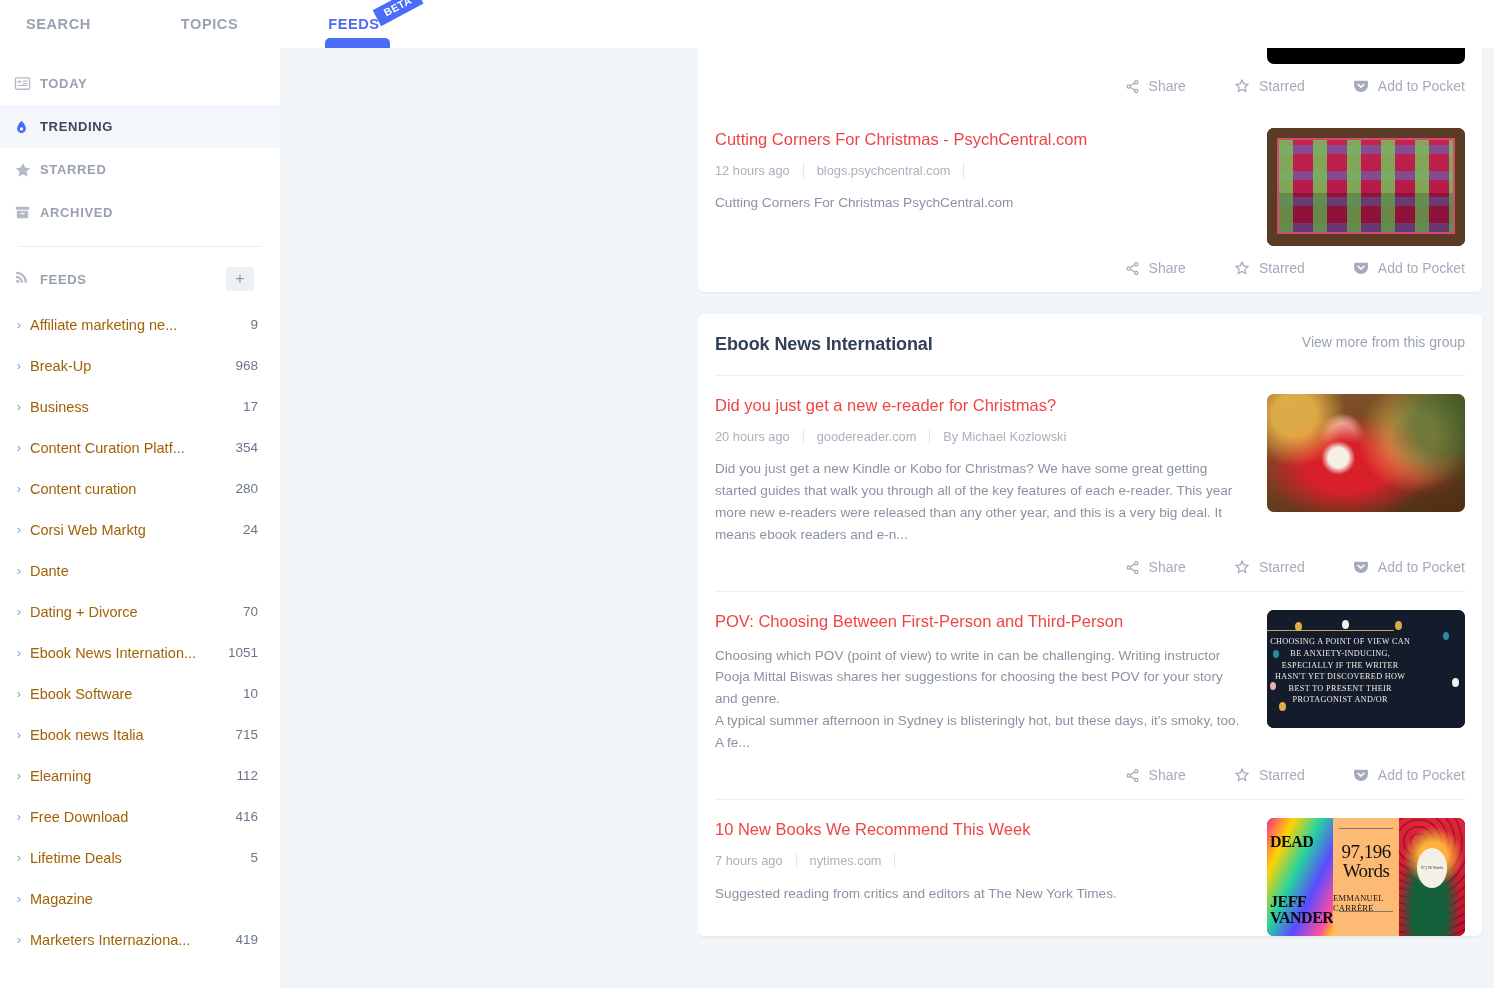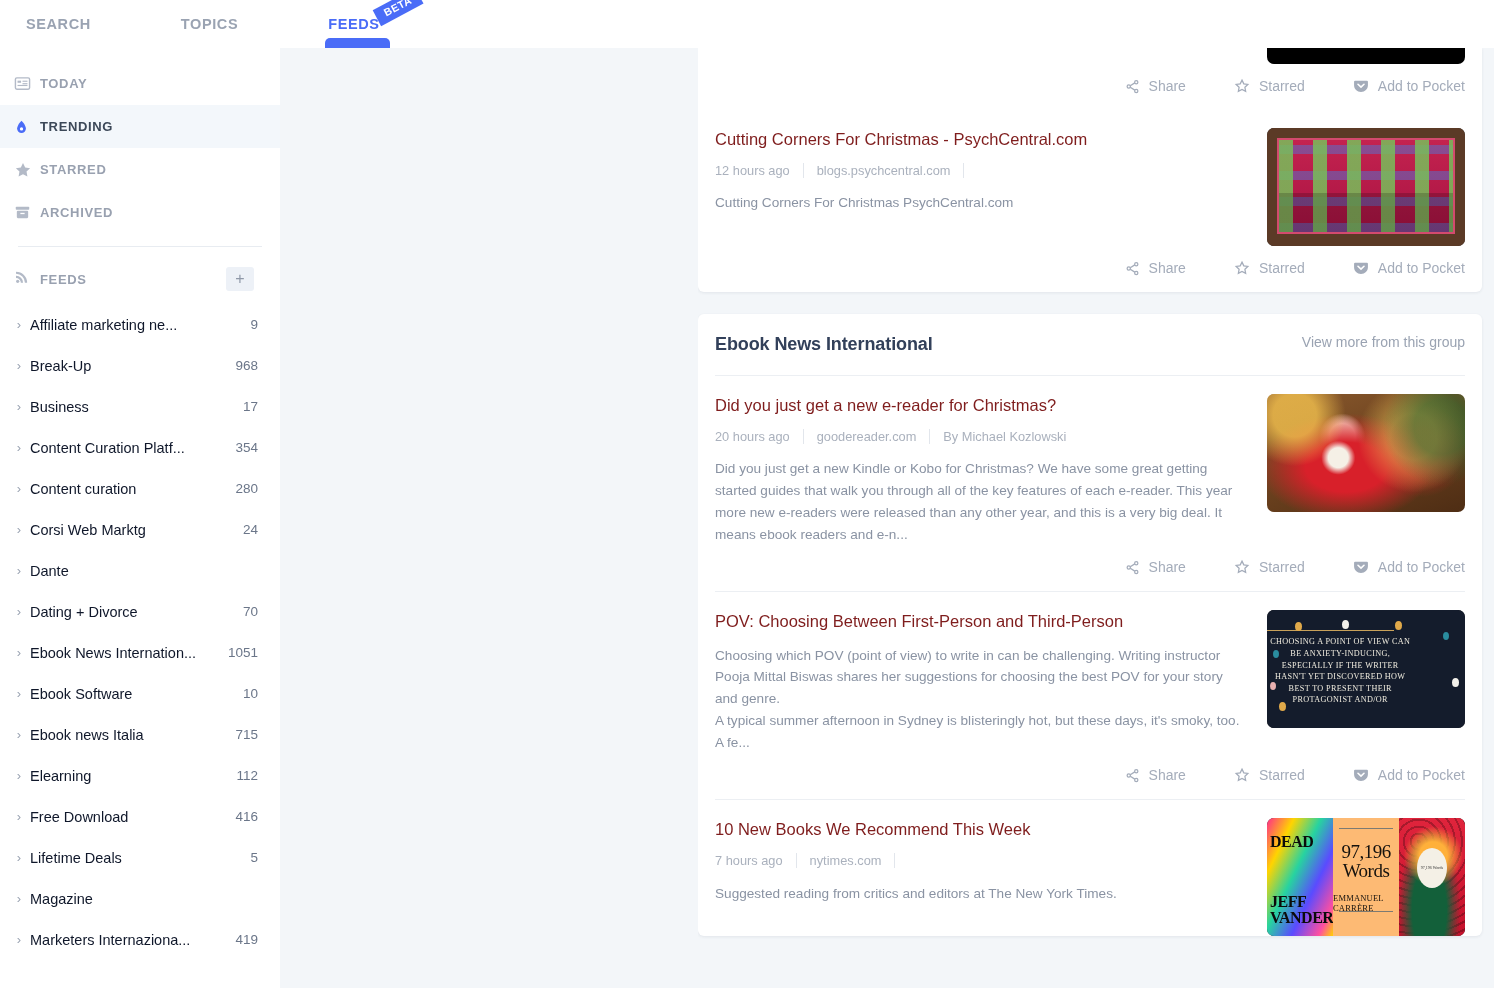--- a/index.html
+++ b/index.html
@@ -164,21 +164,21 @@
     flex: 0 0 22px;
     color: #9aa3b2;
     font-size: 13px;
     display: flex;
     align-items: center;
     justify-content: center;
   }
   .feed-row .fname {
     flex: 1 1 auto;
     font-size: 14.5px;
-    color: #0f172a;
+    color: #a16207;
     white-space: nowrap;
     overflow: hidden;
     text-overflow: ellipsis;
   }
   .feed-row .fcount {
     flex: 0 0 auto;
     font-size: 13.5px;
     color: #6b7689;
     margin-left: 8px;
   }
@@ -230,21 +230,21 @@
     padding: 18px 0 0 0;
     border-bottom: 1px solid #eceff3;
   }
   .article.nobord { border-bottom: none; }
 
   .art-main { display: flex; gap: 18px; }
   .art-text { flex: 1 1 auto; min-width: 0; }
 
   .art-title {
     font-size: 16.5px;
-    color: #7f1d1d;
+    color: #ef4444;
     line-height: 1.35;
     margin-bottom: 12px;
     cursor: pointer;
   }
   .art-meta {
     display: flex;
     align-items: center;
     font-size: 12.8px;
     color: #aab1bd;
     margin-bottom: 14px;

